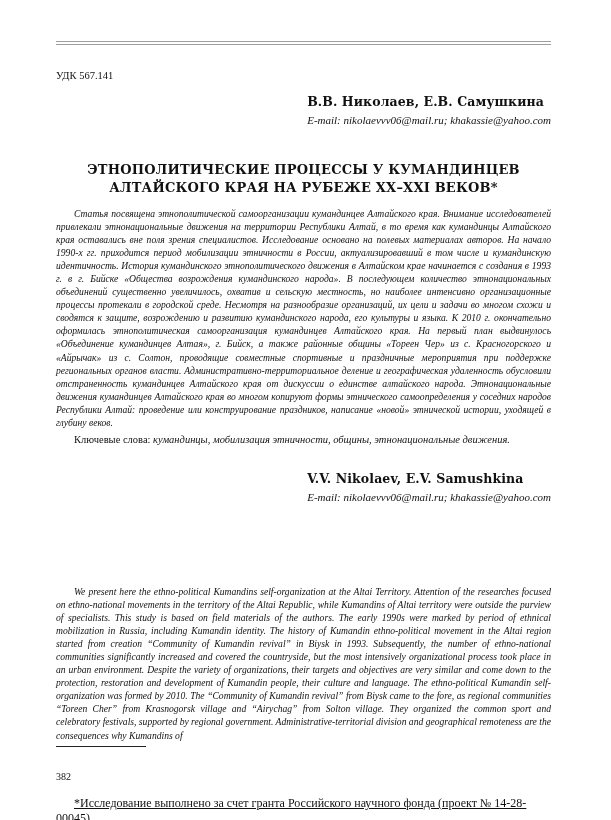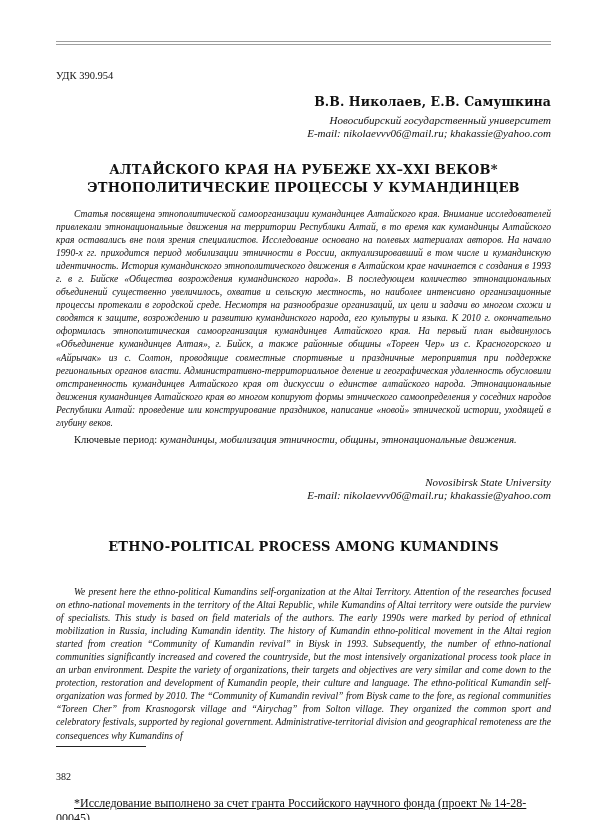--- a/index.html
+++ b/index.html
@@ -5,21 +5,21 @@
     html, body { margin: 0; padding: 0; background: #ffffff; }
     body {
       width: 611px; height: 820px; position: relative; overflow: hidden;
       font-family: "Liberation Serif", "DejaVu Serif", serif; color: #111;
     }
     .top-rule {
       position: absolute; left: 56px; width: 495px; top: 41px; height: 4px;
       border-top: 1.6px solid #9e9e9e; border-bottom: 1.6px solid #9e9e9e; box-sizing: border-box;
     }
     .udk { position: absolute; left: 56px; top: 70px; font-size: 10.5px; }
-    .authors-block { position: absolute; right: 60px; text-align: right; }
+    .authors-block { position: absolute; right: 60px; text-align: left; }
     .authors {
       font-family: "DejaVu Serif", serif; font-weight: bold; font-size: 12.5px;
       letter-spacing: 0.1px;
     }
     .affil { font-style: italic; font-size: 11px; line-height: 13px; margin-top: 5px; }
     .title {
       position: absolute; left: 56px; width: 495px; text-align: center;
       font-family: "DejaVu Serif", serif; font-weight: bold; font-size: 13px; line-height: 18px;
       letter-spacing: 0.2px;
     }
@@ -39,53 +39,51 @@
       border-top: 1px solid #222;
     }
     .footnote { position: absolute; left: 56px; width: 495px; top: 796px; font-size: 12px; text-indent: 18px; text-decoration: underline; }
     .page-number { position: absolute; left: 56px; top: 771px; font-size: 10px; }
   </style>
 </head>
 <body>
 
 <div class="top-rule"></div>
 
-<div class="udk">УДК 390.954</div>
+<div class="udk">УДК 567.141</div>
 
 <div class="authors-block" style="top:94px;">
   <div class="authors">В.В. Николаев, Е.В. Самушкина</div>
   <div class="affil">
-    <div>Новосибирский государственный университет</div>
     <div>E-mail: nikolaevvv06@mail.ru; khakassie@yahoo.com</div>
   </div>
 </div>
 
 <div class="title" style="top:161px;">
+  <div>ЭТНОПОЛИТИЧЕСКИЕ ПРОЦЕССЫ У КУМАНДИНЦЕВ</div>
   <div>АЛТАЙСКОГО КРАЯ НА РУБЕЖЕ XX–XXI ВЕКОВ*</div>
-  <div>ЭТНОПОЛИТИЧЕСКИЕ ПРОЦЕССЫ У КУМАНДИНЦЕВ</div>
 </div>
 
 <div class="abstract" style="top:207px;">
   <p>Статья посвящена этнополитической самоорганизации кумандинцев Алтайского края. Внимание исследователей привлекали этнонациональные движения на территории Республики Алтай, в то время как кумандинцы Алтайского края оставались вне поля зрения специалистов. Исследование основано на полевых материалах авторов. На начало 1990-х гг. приходится период мобилизации этничности в России, актуализировавший в том числе и кумандинскую идентичность. История кумандинского этнополитического движения в Алтайском крае начинается с создания в 1993 г. в г. Бийске «Общества возрождения кумандинского народа». В последующем количество этнонациональных объединений существенно увеличилось, охватив и сельскую местность, но наиболее интенсивно организационные процессы протекали в городской среде. Несмотря на разнообразие организаций, их цели и задачи во многом схожи и сводятся к защите, возрождению и развитию кумандинского народа, его культуры и языка. К 2010 г. окончательно оформилась этнополитическая самоорганизация кумандинцев Алтайского края. На первый план выдвинулось «Объединение кумандинцев Алтая», г. Бийск, а также районные общины «Тореен Чер» из с. Красногорского и «Айрычак» из с. Солтон, проводящие совместные спортивные и праздничные мероприятия при поддержке региональных органов власти. Административно-территориальное деление и географическая удаленность обусловили отстраненность кумандинцев Алтайского края от дискуссии о единстве алтайского народа. Этнонациональные движения кумандинцев Алтайского края во многом копируют формы этнического самоопределения у соседних народов Республики Алтай: проведение или конструирование праздников, написание «новой» этнической истории, уходящей в глубину веков.</p>
 </div>
 
 <div class="keywords">
-  <span>Ключевые период:</span>
+  <span>Ключевые слова:</span>
   <span class="kw-list">кумандинцы, мобилизация этничности, общины, этнонациональные движения.</span>
 </div>
 
 <div class="authors-block" style="top:471px;">
+  <div class="authors">V.V. Nikolaev, E.V. Samushkina</div>
   <div class="affil">
-    <div>Novosibirsk State University</div>
     <div>E-mail: nikolaevvv06@mail.ru; khakassie@yahoo.com</div>
   </div>
 </div>
 
 <div class="title" style="top:538px;">
-  <div>ETHNO-POLITICAL PROCESS AMONG KUMANDINS</div>
 </div>
 
 <div class="abstract" style="top:585px;">
   <p>We present here the ethno-political Kumandins self-organization at the Altai Territory. Attention of the researches focused on ethno-national movements in the territory of the Altai Republic, while Kumandins of Altai territory were outside the purview of specialists. This study is based on field materials of the authors. The early 1990s were marked by period of ethnical mobilization in Russia, including Kumandin identity. The history of Kumandin ethno-political movement in the Altai region started from creation “Community of Kumandin revival” in Biysk in 1993. Subsequently, the number of ethno-national communities significantly increased and covered the countryside, but the most intensively organizational process took place in an urban environment. Despite the variety of organizations, their targets and objectives are very similar and come down to the protection, restoration and development of Kumandin people, their culture and language. The ethno-political Kumandin self-organization was formed by 2010. The “Community of Kumandin revival” from Biysk came to the fore, as regional communities “Toreen Cher” from Krasnogorsk village and “Airychag” from Solton village. They organized the common sport and celebratory festivals, supported by regional government. Administrative-territorial division and geographical remoteness are the consequences why Kumandins of</p>
 </div>
 
 <div class="footnote-rule"></div>
 <div class="footnote">*Исследование выполнено за счет гранта Российского научного фонда (проект № 14-28-00045).</div>
 <div class="page-number">382</div>
 

